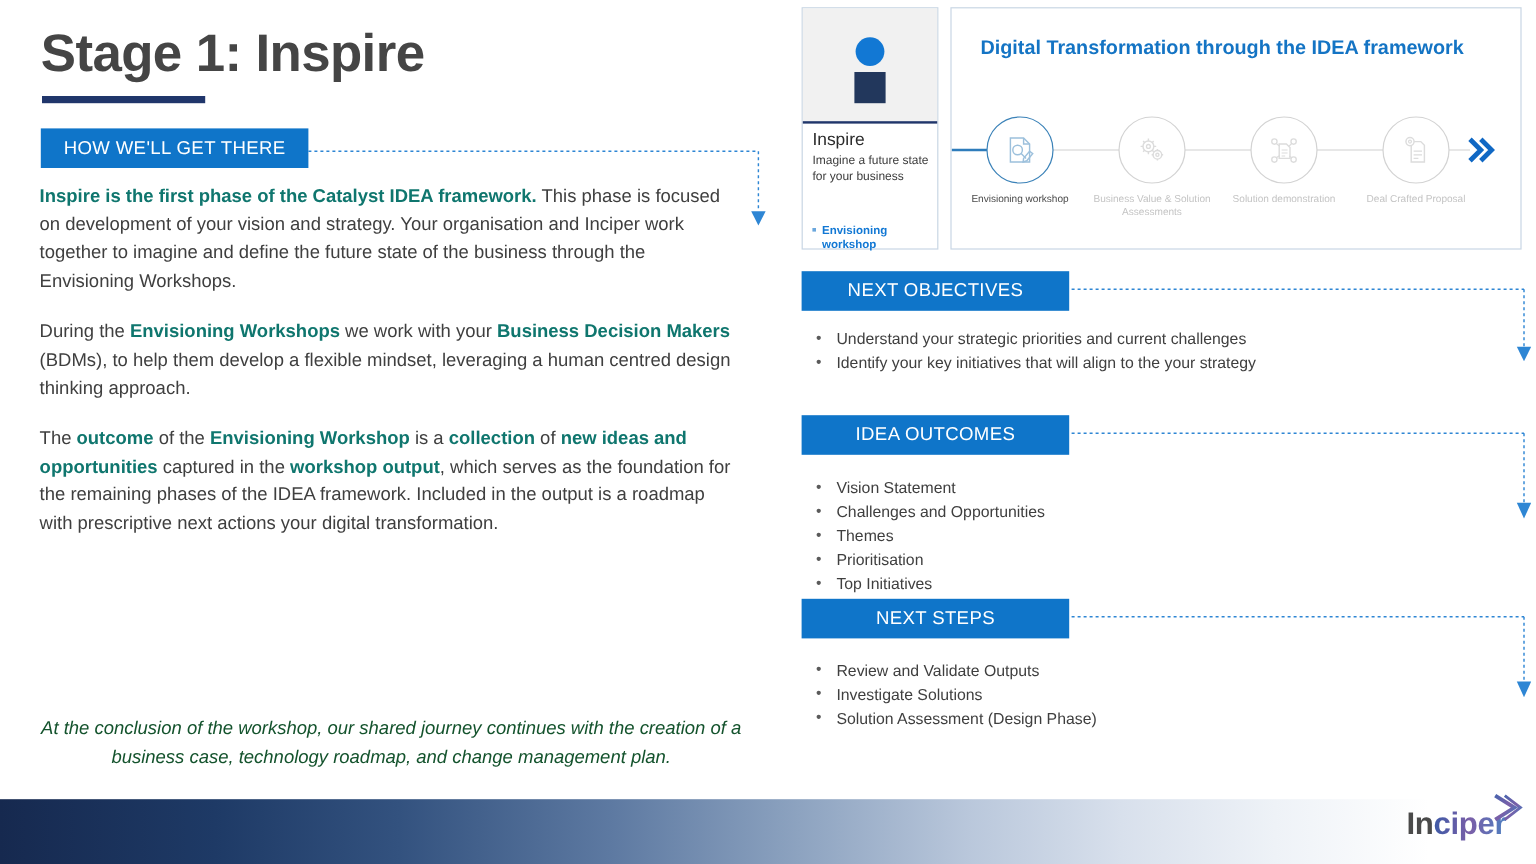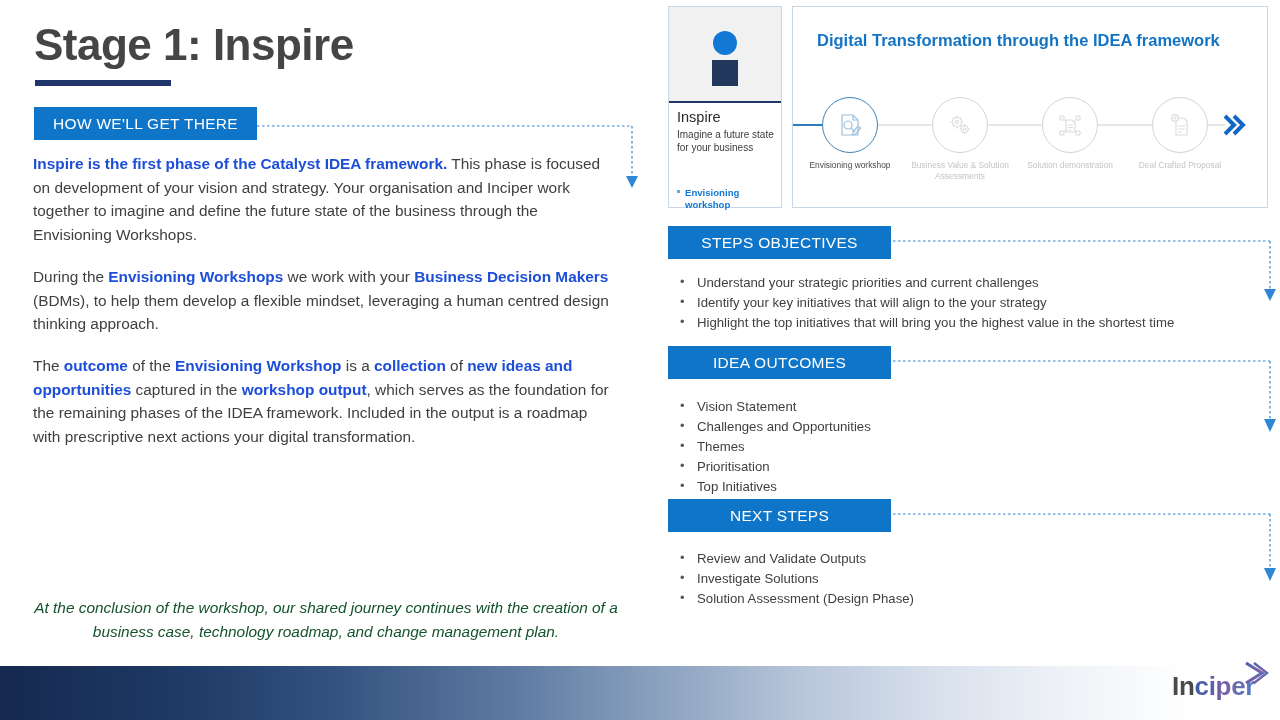--- a/index.html
+++ b/index.html
@@ -31,21 +31,21 @@
     height:33px;
   }
 
   #how-tab { position:absolute; left:34px; top:107px; width:223px; }
 
   #body-text {
     position:absolute; left:33px; top:152px; width:586px;
     font-size:15.4px; line-height:1.54; color:#3f3f3f;
   }
   #body-text p { margin:0 0 18px 0; }
-  #body-text b { font-weight:bold; color:#1d4ed8; }
+  #body-text b { font-weight:bold; color:#0f766e; }
   #closing-italic {
     position:absolute; left:33px; top:596px; width:586px;
     font-size:15.4px; line-height:1.54; font-style:italic;
     text-align:center; color:#14532d;
   }
 
   
   #how-connector { position:absolute; left:255px; top:118px; width:385px; height:75px; }
 
   
@@ -272,31 +272,30 @@
       <div class="step-label">Deal Crafted Proposal</div>
     </div>
 
     <svg style="position:absolute;left:430px;top:106px;" width="28" height="24">
       <path d="M2 3 L11 12 L2 21" fill="none" stroke="#1068c4" stroke-width="4" stroke-linejoin="miter"></path>
       <path d="M11 3 L20 12 L11 21" fill="none" stroke="#1068c4" stroke-width="4" stroke-linejoin="miter"></path>
     </svg>
   </div>
 
   <div class="blue-tab" id="obj-tab">
-    <span>STEPS OBJECTIVES</span>
+    <span>NEXT OBJECTIVES</span>
   </div>
   <svg class="right-connector" style="top:237px;height:68px;" viewBox="0 0 385 68">
     <path d="M2 4 H379" stroke="#2e86d4" stroke-width="1.2" fill="none" stroke-dasharray="2.5 2.5"></path>
     <path d="M379 4 V52" stroke="#2e86d4" stroke-width="1.2" fill="none" stroke-dasharray="2.5 2.5"></path>
     <polygon points="373,52 385,52 379,64" fill="#2e86d4"></polygon>
   </svg>
   <ul class="bullet-list" id="obj-list">
     <li>Understand your strategic priorities and current challenges</li>
     <li>Identify your key initiatives that will align to the your strategy</li>
-    <li>Highlight the top initiatives that will bring you the highest value in the shortest time</li>
   </ul>
 
   <div class="blue-tab" id="out-tab">
     <span>IDEA OUTCOMES</span>
   </div>
   <svg class="right-connector" style="top:357px;height:80px;" viewBox="0 0 385 80">
     <path d="M2 4 H379" stroke="#2e86d4" stroke-width="1.2" fill="none" stroke-dasharray="2.5 2.5"></path>
     <path d="M379 4 V62" stroke="#2e86d4" stroke-width="1.2" fill="none" stroke-dasharray="2.5 2.5"></path>
     <polygon points="373,62 385,62 379,75" fill="#2e86d4"></polygon>
   </svg>

